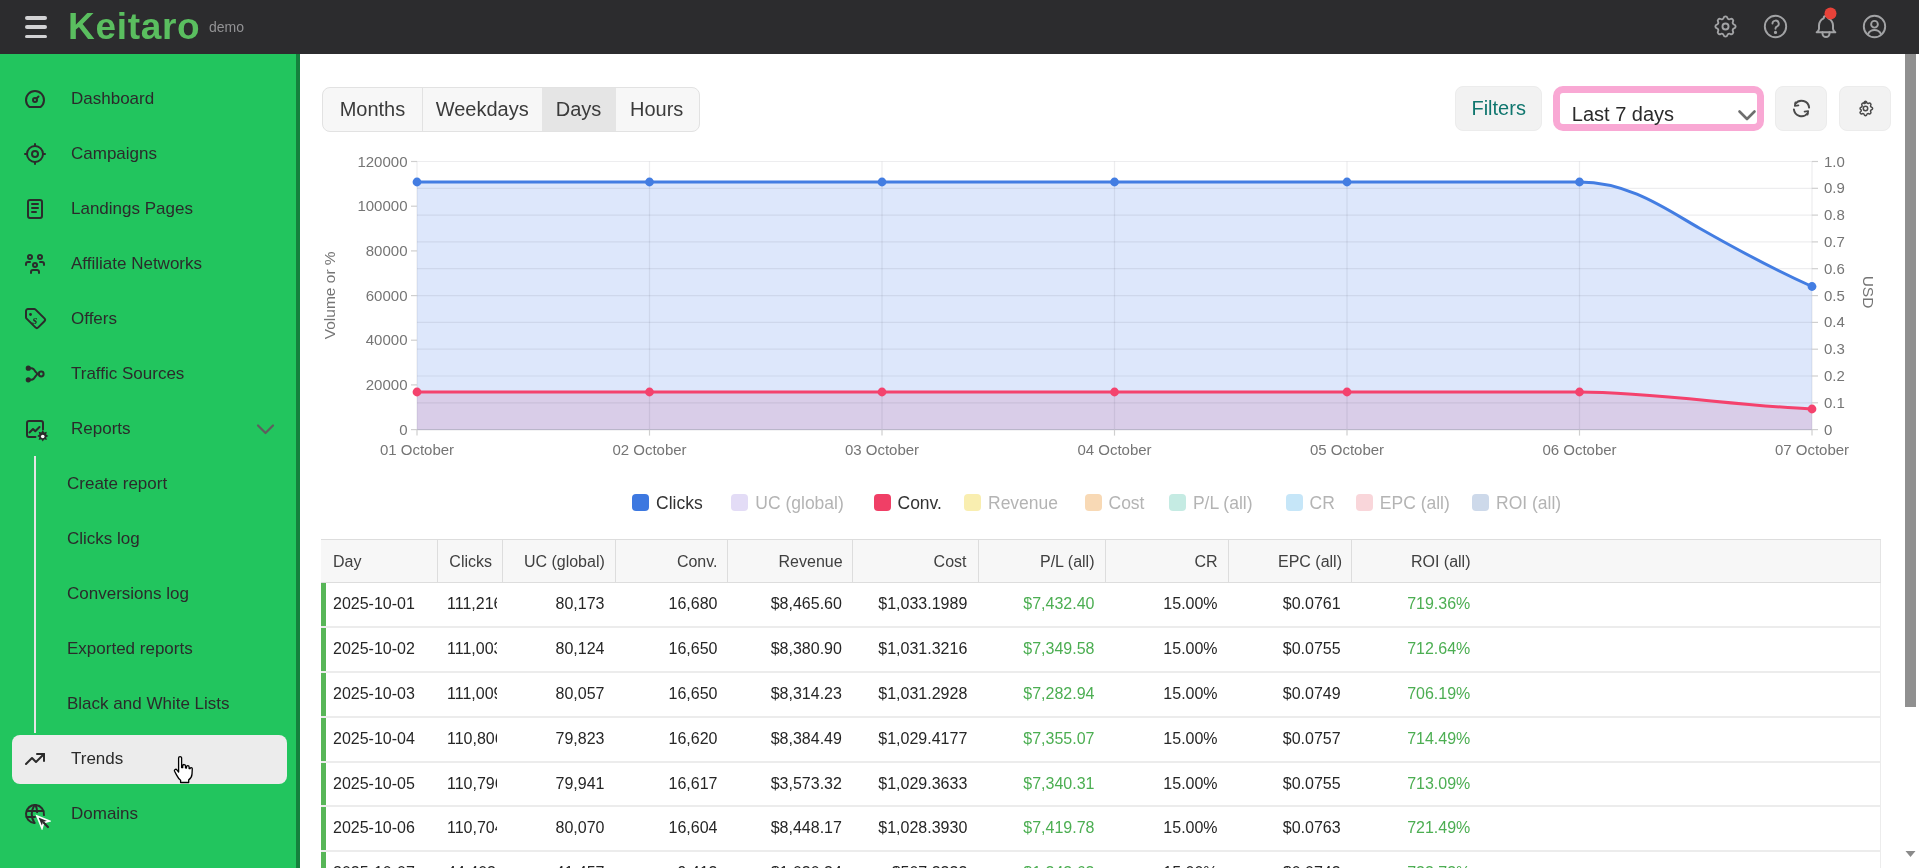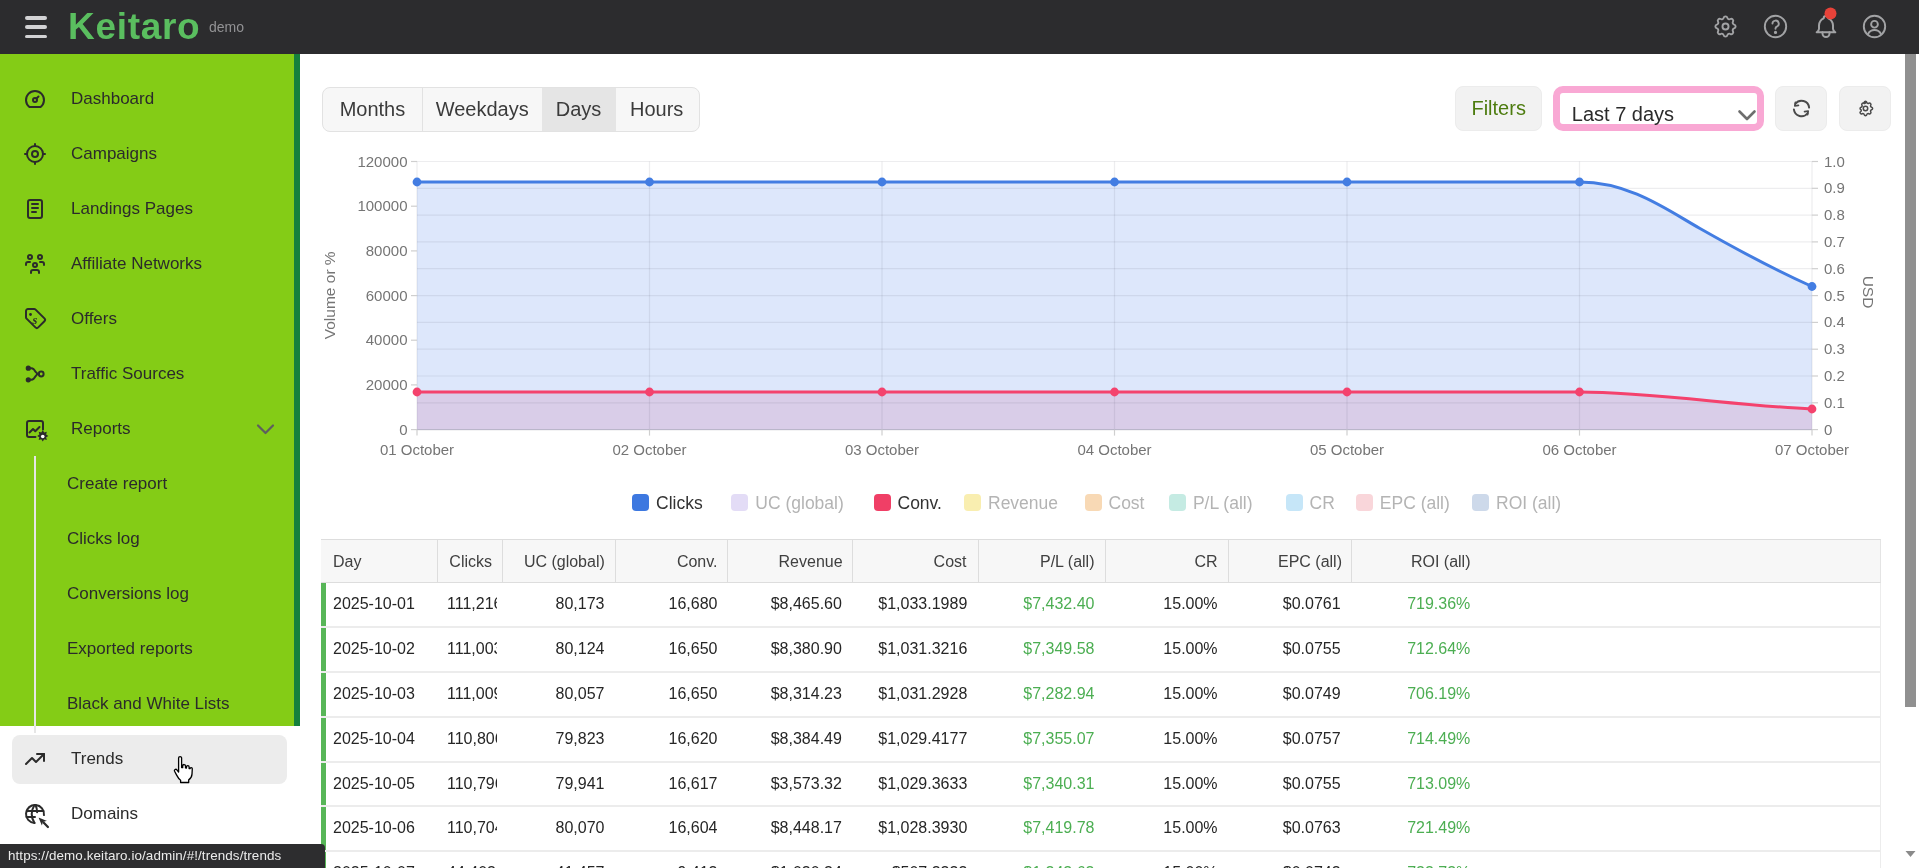--- a/index.html
+++ b/index.html
@@ -9,21 +9,21 @@
 .abs { position:absolute; }
 
 #topbar { position:absolute; left:0; top:0; width:1919px; height:54px; background:#2c2c2e; }
 .hline { position:absolute; left:24.8px; width:22px; height:3.4px; background:#d2d2d4; border-radius:2px; }
 #logo { position:absolute; left:68px; top:7px; height:40px; line-height:40px;
   font-size:37px; font-weight:bold; color:#5abe5f; letter-spacing:0.7px; }
 #demo { position:absolute; left:209px; top:17px; height:20px; line-height:20px; font-size:14px; color:#929294; }
 #search { position:absolute; left:728px; top:8px; width:481px; height:36.5px; background:#3e3e41; border-radius:5px; }
 #search .ph { position:absolute; left:55px; top:8px; height:20px; line-height:20px; font-size:18px; color:#9b9b9d; }
 
-#sidebar { position:absolute; left:0; top:54px; width:300px; height:672px; background:#84cc16; border-right:6px solid #15803d; }
+#sidebar { position:absolute; left:0; top:54px; width:300px; height:814px; background:#22c55e; border-right:4px solid #15803d; }
 .mi { position:absolute; left:71px; height:24px; line-height:24px; font-size:17px; color:#2b2b2b; white-space:nowrap; }
 .sub { left:67px; }
 .micon { position:absolute; left:23px; width:24px; height:24px; color:#2b2b2b; }
 #guideline { position:absolute; left:34px; top:402px; width:2px; height:277px; background:#e6e6e6; }
 #trendbox { position:absolute; left:12px; top:680.5px; width:274.5px; height:49.5px; background:#ececec; border-radius:8px; }
 
 #tabs { position:absolute; left:322px; top:86.8px; width:377.5px; height:45.4px; background:#f7f7f7;
   border:1px solid #e2e2e2; border-radius:8px; }
 .tabseg { position:absolute; top:0; height:43.4px; line-height:43.4px; text-align:center; font-size:20px; color:#3b3b3b; }
 .btn { position:absolute; top:85.9px; height:44.7px; background:#f2f2f2; border-radius:8px; border:1px solid #ececec; }
@@ -180,21 +180,21 @@
     <path d="M7.6 3.1 c0-2.1 3-2.1 3 0 l0 9.4 l1.1 0.1 l0-1.7 c0.1-1.9 2.8-1.8 2.8 0.1 l0 1.9 l1 0.1 l0-1.1 c0.1-1.8 2.6-1.7 2.6 0.1 l0 1.5 l0.9 0.1 c0.1-1.5 2.3-1.4 2.3 0.2 l-0.3 5.3 c-0.2 2.9-1.6 4.6-3.3 5.8 l0 2.6 l-8.1 0 l0-2.3 c-1.7-1.2-3-3.1-4.1-5.3 l-1.9-3.7 c-0.7-1.5 1.3-2.6 2.3-1.3 l1.7 2.2 z" fill="#fff" stroke="#000" stroke-width="1.3" stroke-linejoin="round"></path>
   </svg>
 </div>
 
 <div id="tabs">
   <div class="tabseg" style="left:0;width:98.9px">Months</div>
   <div class="tabseg" style="left:98.9px;width:119.6px;border-left:1px solid #e2e2e2">Weekdays</div>
   <div class="tabseg" style="left:218.5px;width:74.2px;background:#e5e5e5">Days</div>
   <div class="tabseg" style="left:292.7px;width:82px">Hours</div>
 </div>
-<div class="btn" style="left:1455.4px;width:86.6px;text-align:center;line-height:42.7px;font-size:20px;color:#4d7c0f">Filters</div>
+<div class="btn" style="left:1455.4px;width:86.6px;text-align:center;line-height:42.7px;font-size:20px;color:#0f766e">Filters</div>
 <div id="select">
   <div style="position:absolute;left:12px;top:0;line-height:42.7px;font-size:20px;color:#2b2b2b">Last 7 days</div>
   <svg style="position:absolute;left:177px;top:16px" width="20" height="13" viewBox="0 0 20 13" fill="none" stroke="#6e6e6e" stroke-width="2.6" stroke-linecap="round" stroke-linejoin="round">
     <path d="M2.5 2.5 L10 10 L17.5 2.5"></path>
   </svg>
 </div>
 <div class="btn" style="left:1774.6px;width:52.2px">
   <svg style="position:absolute;left:14px;top:10px" width="23" height="23" viewBox="0 0 24 24" fill="none" stroke="#4a4a4a" stroke-width="2" stroke-linecap="round" stroke-linejoin="round">
     <path d="M19.95 11 a8 8 0 0 0 -14.3 -3.94"></path>
     <path d="M5.63 5.63 L5.05 9.36 L8.78 8.78" stroke-width="1.8"></path>
@@ -431,16 +431,13 @@
 <div class="dcell" style="left:879.6px;width:140px">$0.0743</div>
 <div class="dcell green" style="left:1009.3px;width:140px">722.73%</div>
 </div>
 </div>
 
 <div id="sbthumb"></div>
 <svg id="sbarrow" viewBox="0 0 13 12">
       <path d="M1.5 3 L11.5 3 L6.5 9 Z" fill="#8a8a8a"></path>
     </svg>
 
-<div id="status">
-      <span>https://demo.keitaro.io/admin/#!/trends/trends</span>
-    </div>
 </div>
 
 </body></html>

